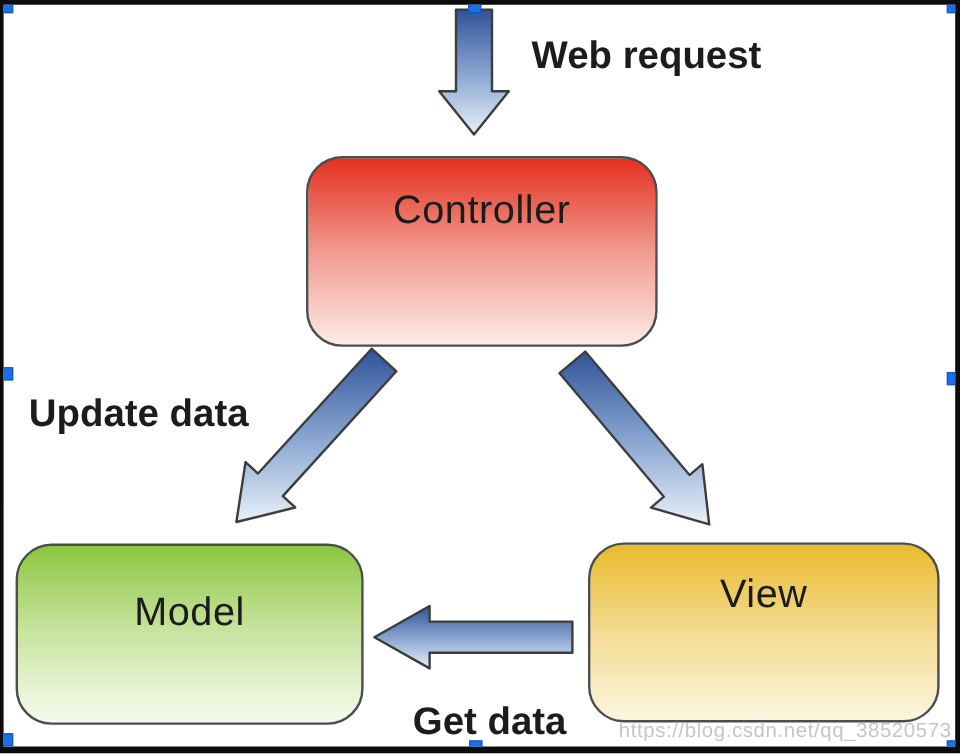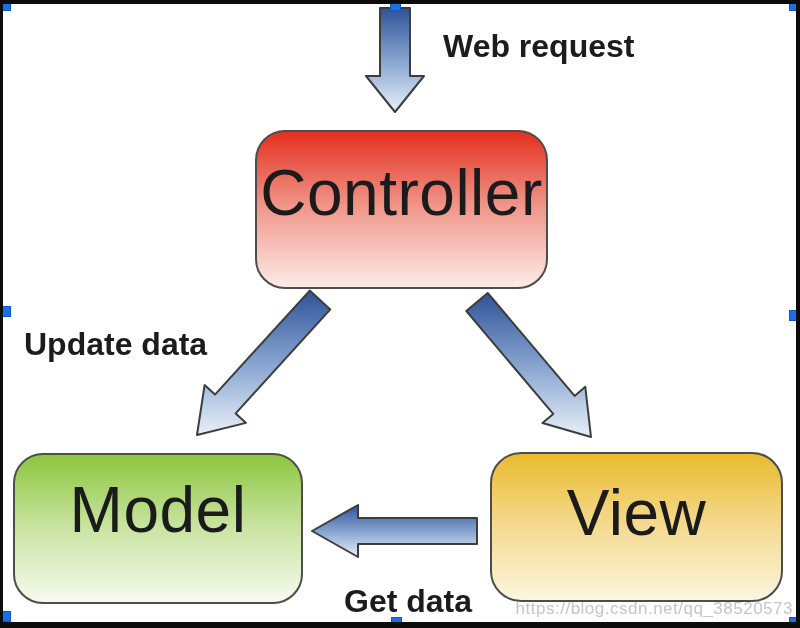--- a/index.html
+++ b/index.html
@@ -23,26 +23,26 @@
   }
   .node {
     position: absolute;
     box-sizing: border-box;
     border: 2.5px solid #4d4d4d;
     border-radius: 30px;
     display: flex;
     justify-content: center;
     align-items: flex-start;
     color: #1b1b1b;
-    font-size: 64px;
+    font-size: 33px;
     font-weight: 400;
     letter-spacing: 0.5px;
   }
   #node-controller { left: 252px; top: 126px; width: 293px; height: 159px; padding-top: 24px; }
-  #node-model      { left: 10px;  top: 449px; width: 290px; height: 151px; padding-top: 18px; }
+  #node-model      { left: 10px;  top: 449px; width: 290px; height: 151px; padding-top: 36px; }
   #node-view       { left: 487px; top: 448px; width: 293px; height: 150px; padding-top: 22px; }
   .edge-label {
     position: absolute;
     color: #1c1c1c;
     font-size: 32px;
     font-weight: 700;
     white-space: nowrap;
   }
   #label-web-request { left: 440px; top: 24px; }
   #label-update-data { left: 21px;  top: 322px; text-align: right; }
@@ -92,21 +92,21 @@
   </svg>
 
   <div class="node" id="node-controller" style="background: linear-gradient(rgb(227, 48, 31) 0%, rgb(240, 150, 138) 48%, rgb(252, 235, 232) 100%);">
     <span>Controller</span>
   </div>
 
   <div class="node" id="node-model" style="background: linear-gradient(rgb(140, 198, 62) 0%, rgb(200, 227, 159) 48%, rgb(246, 251, 239) 100%);">
     <span>Model</span>
   </div>
 
-  <div class="node" id="node-view" style="background: linear-gradient(rgb(233, 187, 45) 0%, rgb(244, 217, 142) 48%, rgb(252, 246, 224) 100%); border-radius: 31px;">
+  <div class="node" id="node-view" style="background: linear-gradient(rgb(233, 187, 45) 0%, rgb(244, 217, 142) 48%, rgb(252, 246, 224) 100%);">
     <span>View</span>
   </div>
 
   <div class="edge-label" id="label-web-request">Web request</div>
 
   <div class="edge-label" id="label-update-data">Update data</div>
 
 
   <div class="edge-label" id="label-get-data">Get data</div>
 

